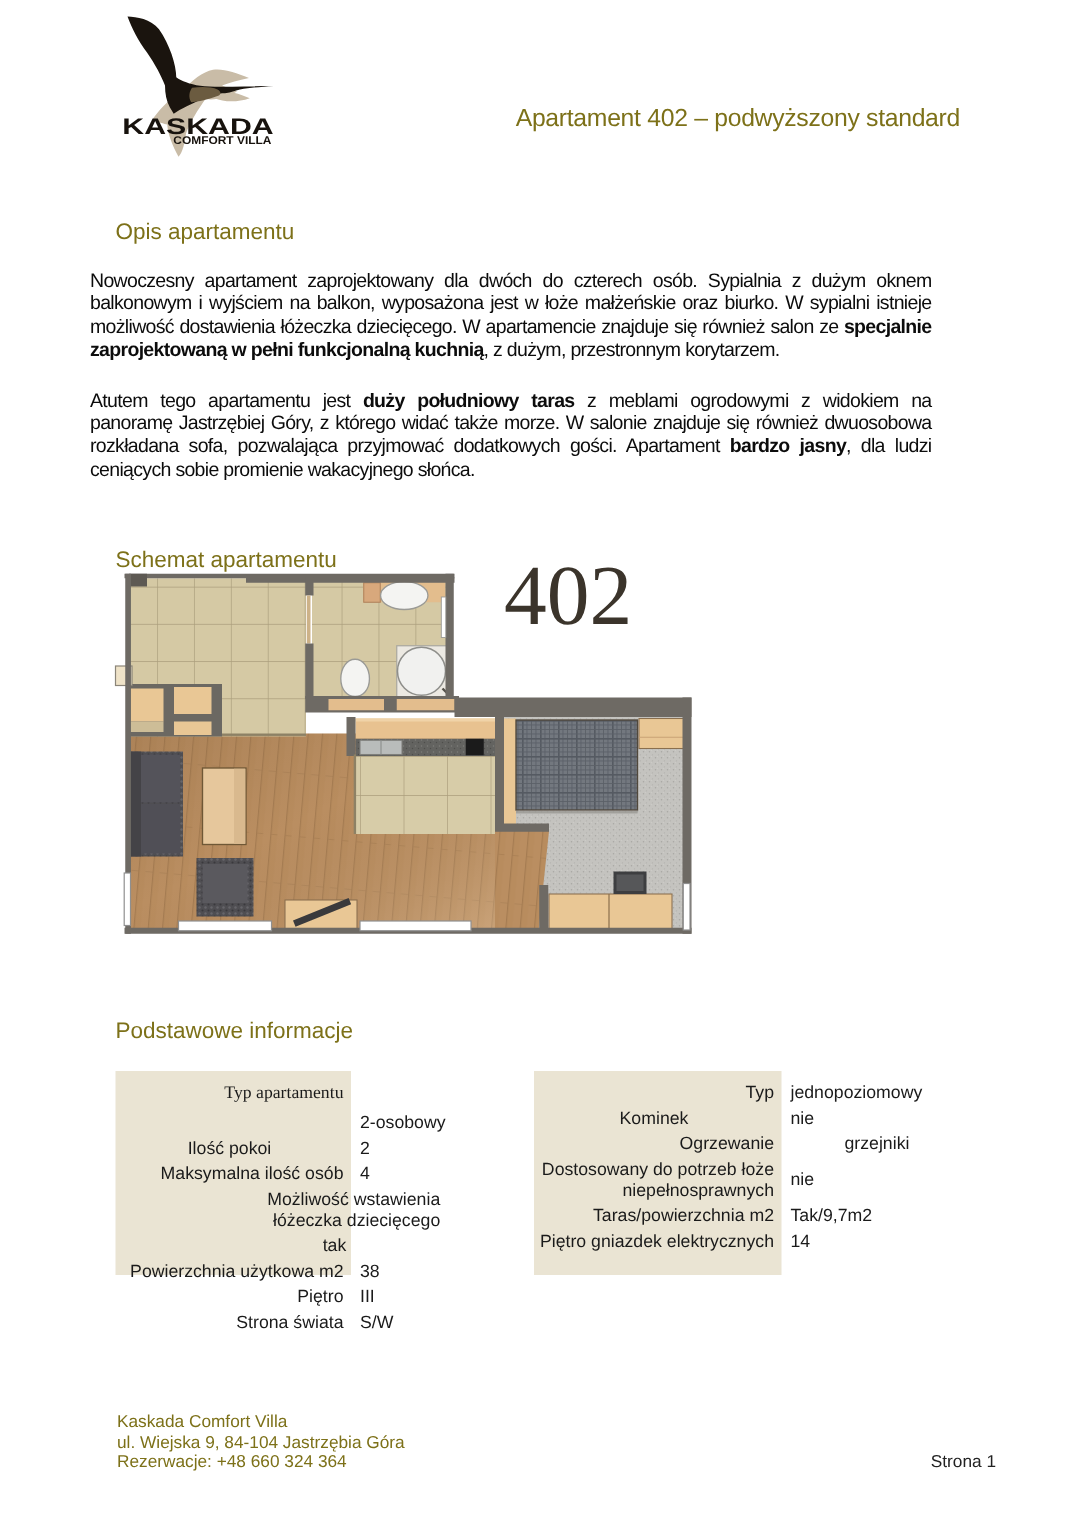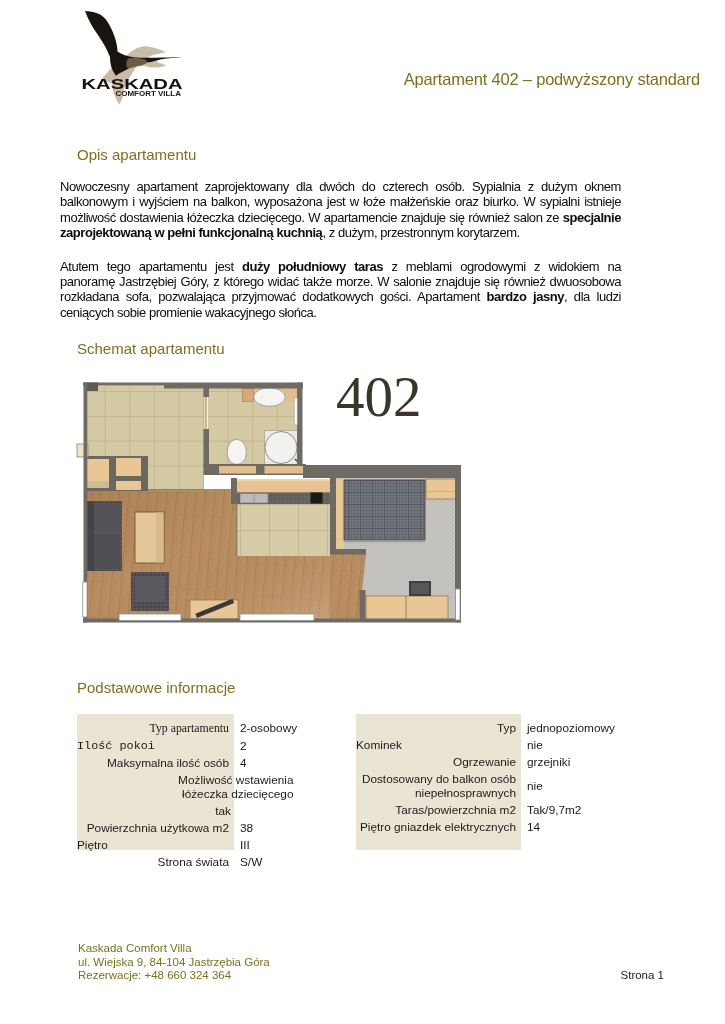--- a/index.html
+++ b/index.html
@@ -1,20 +1,20 @@
 <!DOCTYPE html>
 <html lang="pl"><head>
 <meta charset="utf-8">
 <title>Apartament 402</title>
 <style>
   html,body{margin:0;padding:0;}
   body{width:725px;height:1024px;position:relative;background:#ffffff;
        font-family:"Liberation Sans",sans-serif;overflow:hidden;}
   .abs{position:absolute;}
-  .title{left:0;top:70px;width:700px;text-align:right;font-size:16.5px;letter-spacing:-0.2px;color:#7d7119;}
+  .title{left:0;top:70px;width:640px;text-align:right;font-size:16.5px;letter-spacing:-0.2px;color:#7d7119;}
   .h2{left:77px;font-size:15px;color:#7d7119;}
   .para{left:60px;width:561px;font-size:13px;letter-spacing:-0.45px;line-height:15.45px;color:#0c0c0c;}
   .para b{font-weight:bold;}
   .jl{text-align:justify;text-align-last:justify;}
   .ftr{left:78px;font-size:11.5px;line-height:13.7px;color:#7d7119;}
   .pg{font-size:11.5px;color:#222;}
 </style>
 </head>
 <body>
 
@@ -62,21 +62,21 @@
   <div><b>zaprojektowaną w pełni funkcjonalną kuchnią</b>, z dużym, przestronnym korytarzem.</div>
 </div>
 
 <div class="abs para" style="top:258.5px">
   <div class="jl">Atutem tego apartamentu jest <b>duży południowy taras</b> z meblami ogrodowymi z widokiem na</div>
   <div class="jl">panoramę Jastrzębiej Góry, z którego widać także morze. W salonie znajduje się również dwuosobowa</div>
   <div class="jl">rozkładana sofa, pozwalająca przyjmować dodatkowych gości. Apartament <b>bardzo jasny</b>, dla ludzi</div>
   <div>ceniących sobie promienie wakacyjnego słońca.</div>
 </div>
 
-<div class="abs h2" style="top:340px">Schemat apartamentu</div>
+<div class="abs h2" style="top:365px">Schemat apartamentu</div>
 
 <svg id="plan" class="abs" style="left:0;top:0" width="725" height="1024" viewBox="0 0 725 1024">
 <defs>
   <pattern id="tile" width="24.6" height="24.8" patternUnits="userSpaceOnUse" patternTransform="translate(80.1,391.1)">
     <rect width="24.6" height="24.8" fill="#d5c9a4"></rect>
     <path d="M0,0 H24.6 M0,0 V24.8" stroke="#ab9e7c" stroke-width="0.9" fill="none"></path>
   </pattern>
   <pattern id="tile2" width="29" height="26" patternUnits="userSpaceOnUse" patternTransform="translate(240,504)">
     <rect width="29" height="26" fill="#d7cca8"></rect>
     <path d="M0,0 H29 M0,0 V26" stroke="#ab9e7c" stroke-width="0.9" fill="none"></path>
@@ -253,66 +253,66 @@
 <text x="336" y="416" font-family="Liberation Serif, serif" font-size="57" fill="#3b342b">402</text>
 </svg>
 
 <div class="abs h2" style="top:679px">Podstawowe informacje</div>
 
 <div class="abs" style="left:77px;top:714px;width:286px;font-size:11.8px;color:#1a1a1a;">
   <div style="position:absolute;left:0;top:0;width:157px;height:136px;background:#eae4d3;"></div>
   <div style="position:relative;padding-top:5px;">
     <div style="display:flex;">
         <div style="width:152px;text-align:right;padding:1.5px 5px 1.5px 0;font-family:Liberation Serif, serif;">Typ apartamentu</div>
-        <div style="padding:1.5px 0 1.5px 6px;">2-osobowy</div>
-      </div>
-    <div style="display:flex;">
-        <div style="width:152px;text-align:left;padding:1.5px 5px 1.5px 0;font-family:Liberation Mono, monospace;">Ilość pokoi</div>
+        <div style="padding:1.5px 0 1.5px 6px;margin-top:20px;">2-osobowy</div>
+      </div>
+    <div style="display:flex;">
+        <div style="width:152px;text-align:center;padding:1.5px 5px 1.5px 0;">Ilość pokoi</div>
         <div style="padding:1.5px 0 1.5px 6px;">2</div>
       </div>
     <div style="display:flex;">
         <div style="width:152px;text-align:right;padding:1.5px 5px 1.5px 0;">Maksymalna ilość osób</div>
         <div style="padding:1.5px 0 1.5px 6px;">4</div>
       </div>
     <div style="display:flex;align-items:center;flex-direction:column;">
         <div style="width:152px;text-align:right;padding:1.5px 5px 1.5px 0;">Możliwość wstawienia łóżeczka dziecięcego</div>
         <div style="padding:1.5px 0 1.5px 6px;">tak</div>
       </div>
     <div style="display:flex;">
         <div style="width:152px;text-align:right;padding:1.5px 5px 1.5px 0;">Powierzchnia użytkowa m2</div>
         <div style="padding:1.5px 0 1.5px 6px;">38</div>
       </div>
     <div style="display:flex;">
-        <div style="width:152px;padding:1.5px 5px 1.5px 0;">Piętro</div>
+        <div style="width:152px;text-align:right;padding:1.5px 5px 1.5px 0;">Piętro</div>
         <div style="padding:1.5px 0 1.5px 6px;">III</div>
       </div>
     <div style="display:flex;">
         <div style="width:152px;text-align:right;padding:1.5px 5px 1.5px 0;">Strona świata</div>
         <div style="padding:1.5px 0 1.5px 6px;">S/W</div>
       </div>
   </div>
 </div>
 
 <div class="abs" style="left:356px;top:714px;width:300px;font-size:11.8px;color:#1a1a1a;">
   <div style="position:absolute;left:0;top:0;width:165px;height:136px;background:#eae4d3;"></div>
   <div style="position:relative;padding-top:5px;">
     <div style="display:flex;">
         <div style="width:160px;text-align:right;padding:1.5px 5px 1.5px 0;">Typ</div>
         <div style="padding:1.5px 0 1.5px 6px;">jednopoziomowy</div>
       </div>
     <div style="display:flex;">
-        <div style="width:160px;text-align:left;padding:1.5px 5px 1.5px 0;">Kominek</div>
+        <div style="width:160px;text-align:center;padding:1.5px 5px 1.5px 0;">Kominek</div>
         <div style="padding:1.5px 0 1.5px 6px;">nie</div>
       </div>
-    <div style="display:flex;">
+    <div style="display:flex;gap:36px;">
         <div style="width:160px;text-align:right;padding:1.5px 5px 1.5px 0;">Ogrzewanie</div>
         <div style="padding:1.5px 0 1.5px 6px;">grzejniki</div>
       </div>
     <div style="display:flex;align-items:center;">
-        <div style="width:160px;text-align:right;padding:1.5px 5px 1.5px 0;">Dostosowany do balkon osób niepełnosprawnych</div>
+        <div style="width:160px;text-align:right;padding:1.5px 5px 1.5px 0;">Dostosowany do potrzeb łoże niepełnosprawnych</div>
         <div style="padding:1.5px 0 1.5px 6px;">nie</div>
       </div>
     <div style="display:flex;">
         <div style="width:160px;text-align:right;padding:1.5px 5px 1.5px 0;">Taras/powierzchnia m2</div>
         <div style="padding:1.5px 0 1.5px 6px;">Tak/9,7m2</div>
       </div>
     <div style="display:flex;">
         <div style="width:160px;text-align:right;padding:1.5px 5px 1.5px 0;">Piętro gniazdek elektrycznych</div>
         <div style="padding:1.5px 0 1.5px 6px;">14</div>
       </div>

